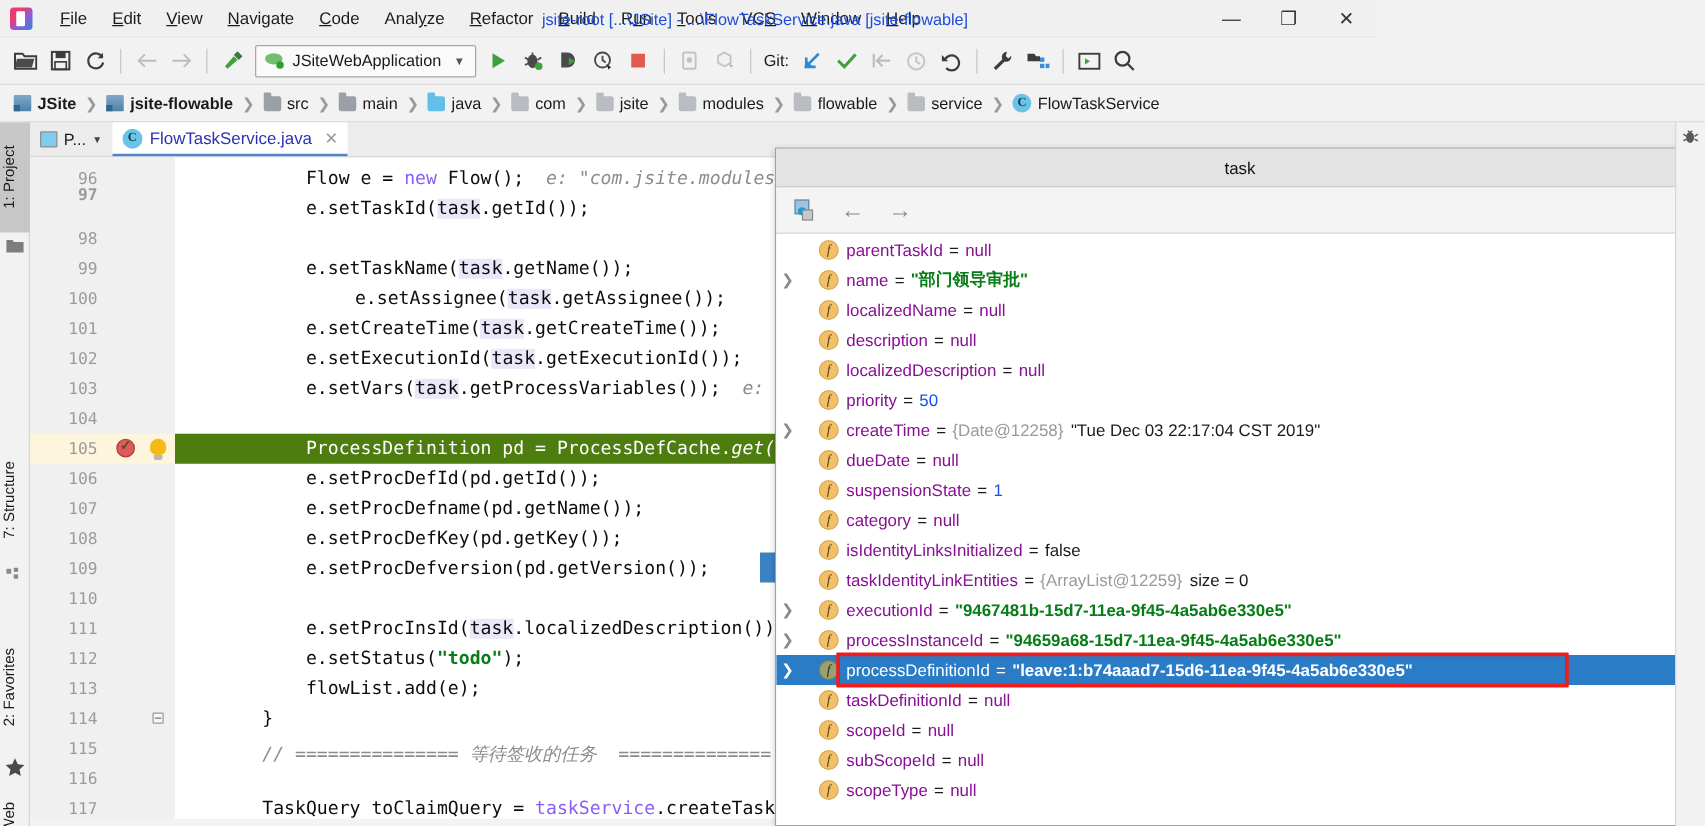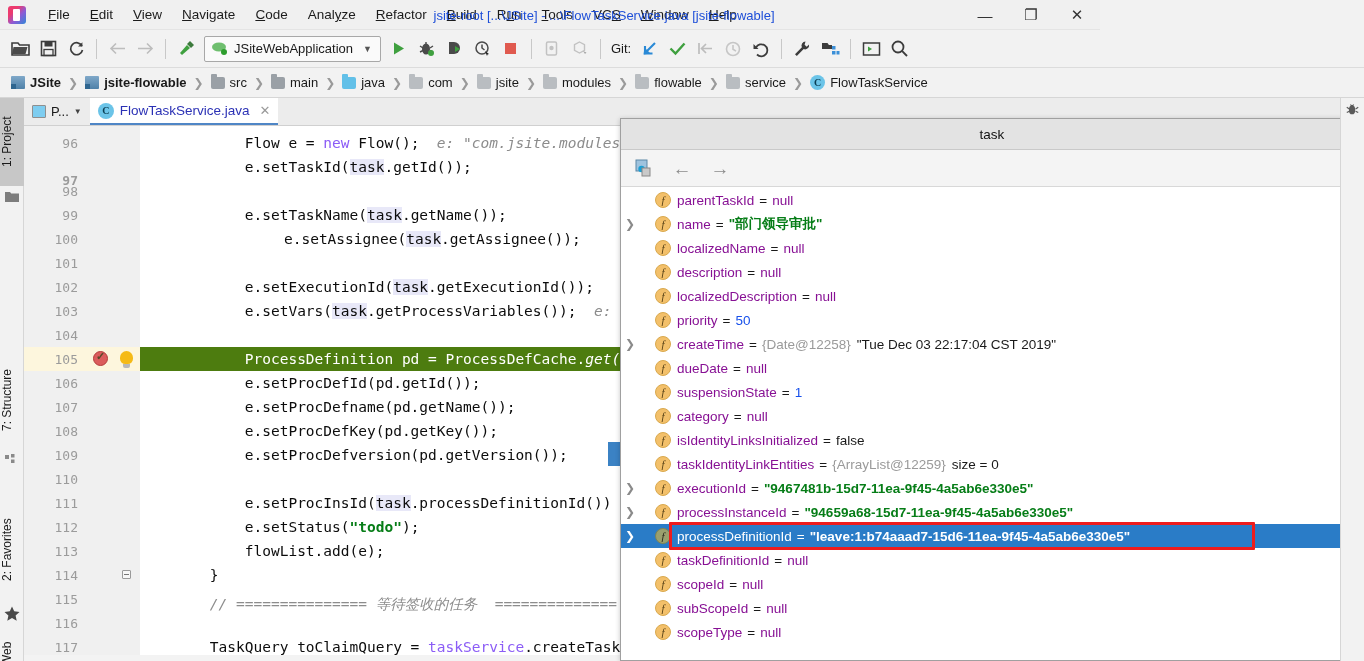--- a/index.html
+++ b/index.html
@@ -554,21 +554,21 @@
       <span>FlowTaskService.java</span>
       <span class="xbtn">✕</span>
     </div>
   </div>
 
   <div class="editor">
     <div class="gutter" id="gutter">
         <div class="gutter-line" style="top: 5px;">
           <span class="lnum">96</span>
         </div>
-        <div class="gutter-line" style="top: 42px; font-weight: bold;">
+        <div class="gutter-line" style="top: 18px; font-weight: bold;">
           <span class="lnum">97</span>
         </div>
         <div class="gutter-line" style="top: 53px;">
           <span class="lnum">98</span>
         </div>
         <div class="gutter-line" style="top: 77px;">
           <span class="lnum">99</span>
         </div>
         <div class="gutter-line" style="top: 101px;">
           <span class="lnum">100</span>
@@ -629,30 +629,31 @@
         </div>
         <div class="gutter-line" style="top: 533px;"></div>
       </div>
     <div class="vline" style="left:116px;"></div>
     <div class="vline" style="left:145px;"></div>
     <div class="code-area" id="codearea">
         <div class="cline" style="top: 5px;"><span>            Flow e = </span><span class="k">new</span><span> Flow();  </span><span class="cm">e: "com.jsite.modules</span></div>
         <div class="cline" style="top: 29px;"><span>            e.setTaskId(</span><span class="h">task</span><span>.getId());</span></div>
         <div class="cline" style="top: 77px;"><span>            e.setTaskName(</span><span class="h">task</span><span>.getName());</span></div>
         <div class="cline" style="top: 101px; text-align: center;"><span>            e.setAssignee(</span><span class="h">task</span><span>.getAssignee());</span></div>
+        <div class="cline" style="top: 125px;"><span>            e.setCreateTime(</span><span class="h">task</span><span>.getCreateTime());</span></div>
         <div class="cline" style="top: 149px;"><span>            e.setExecutionId(</span><span class="h">task</span><span>.getExecutionId());</span></div>
         <div class="cline" style="top: 173px;"><span>            e.setVars(</span><span class="h">task</span><span>.getProcessVariables());  </span><span class="cm">e:</span></div>
         <div class="cline" style="top: 197px;"><span></span></div>
         <div class="cline sel" style="top: 221px;"><span>            ProcessDefinition pd = ProcessDefCache.</span><span class="it">get(</span></div>
         <div class="cline" style="top: 245px;"><span>            e.setProcDefId(pd.getId());</span></div>
         <div class="cline" style="top: 269px;"><span>            e.setProcDefname(pd.getName());</span></div>
         <div class="cline" style="top: 293px;"><span>            e.setProcDefKey(pd.getKey());</span></div>
         <div class="cline" style="top: 317px;"><span>            e.setProcDefversion(pd.getVersion());</span></div>
         <div class="cline" style="top: 341px;"><span></span></div>
-        <div class="cline" style="top: 365px;"><span>            e.setProcInsId(</span><span class="h">task</span><span>.processDefinitionId())</span></div>
+        <div class="cline" style="top: 365px;"><span>            e.setProcInsId(</span><span class="h">task</span><span>.localizedDescription())</span></div>
         <div class="cline" style="top: 389px;"><span>            e.setStatus(</span><span class="s">"todo"</span><span>);</span></div>
         <div class="cline" style="top: 413px;"><span>            flowList.add(e);</span></div>
         <div class="cline" style="top: 437px;"><span>        }</span></div>
         <div class="cline" style="top: 461px;"><span></span></div>
         <div class="cline" style="top: 466px;"><span class="cm">        // =============== 等待签收的任务  ==============</span></div>
         <div class="cline" style="top: 509px;"><span>        TaskQuery toClaimQuery = </span><span class="k">taskService</span><span>.createTask</span></div>
         <div class="cline" style="top: 533px;"></div>
       </div>
     <div class="ed-scroll-marker" style="top:316px;height:24px;right:0;"></div>
   </div>

